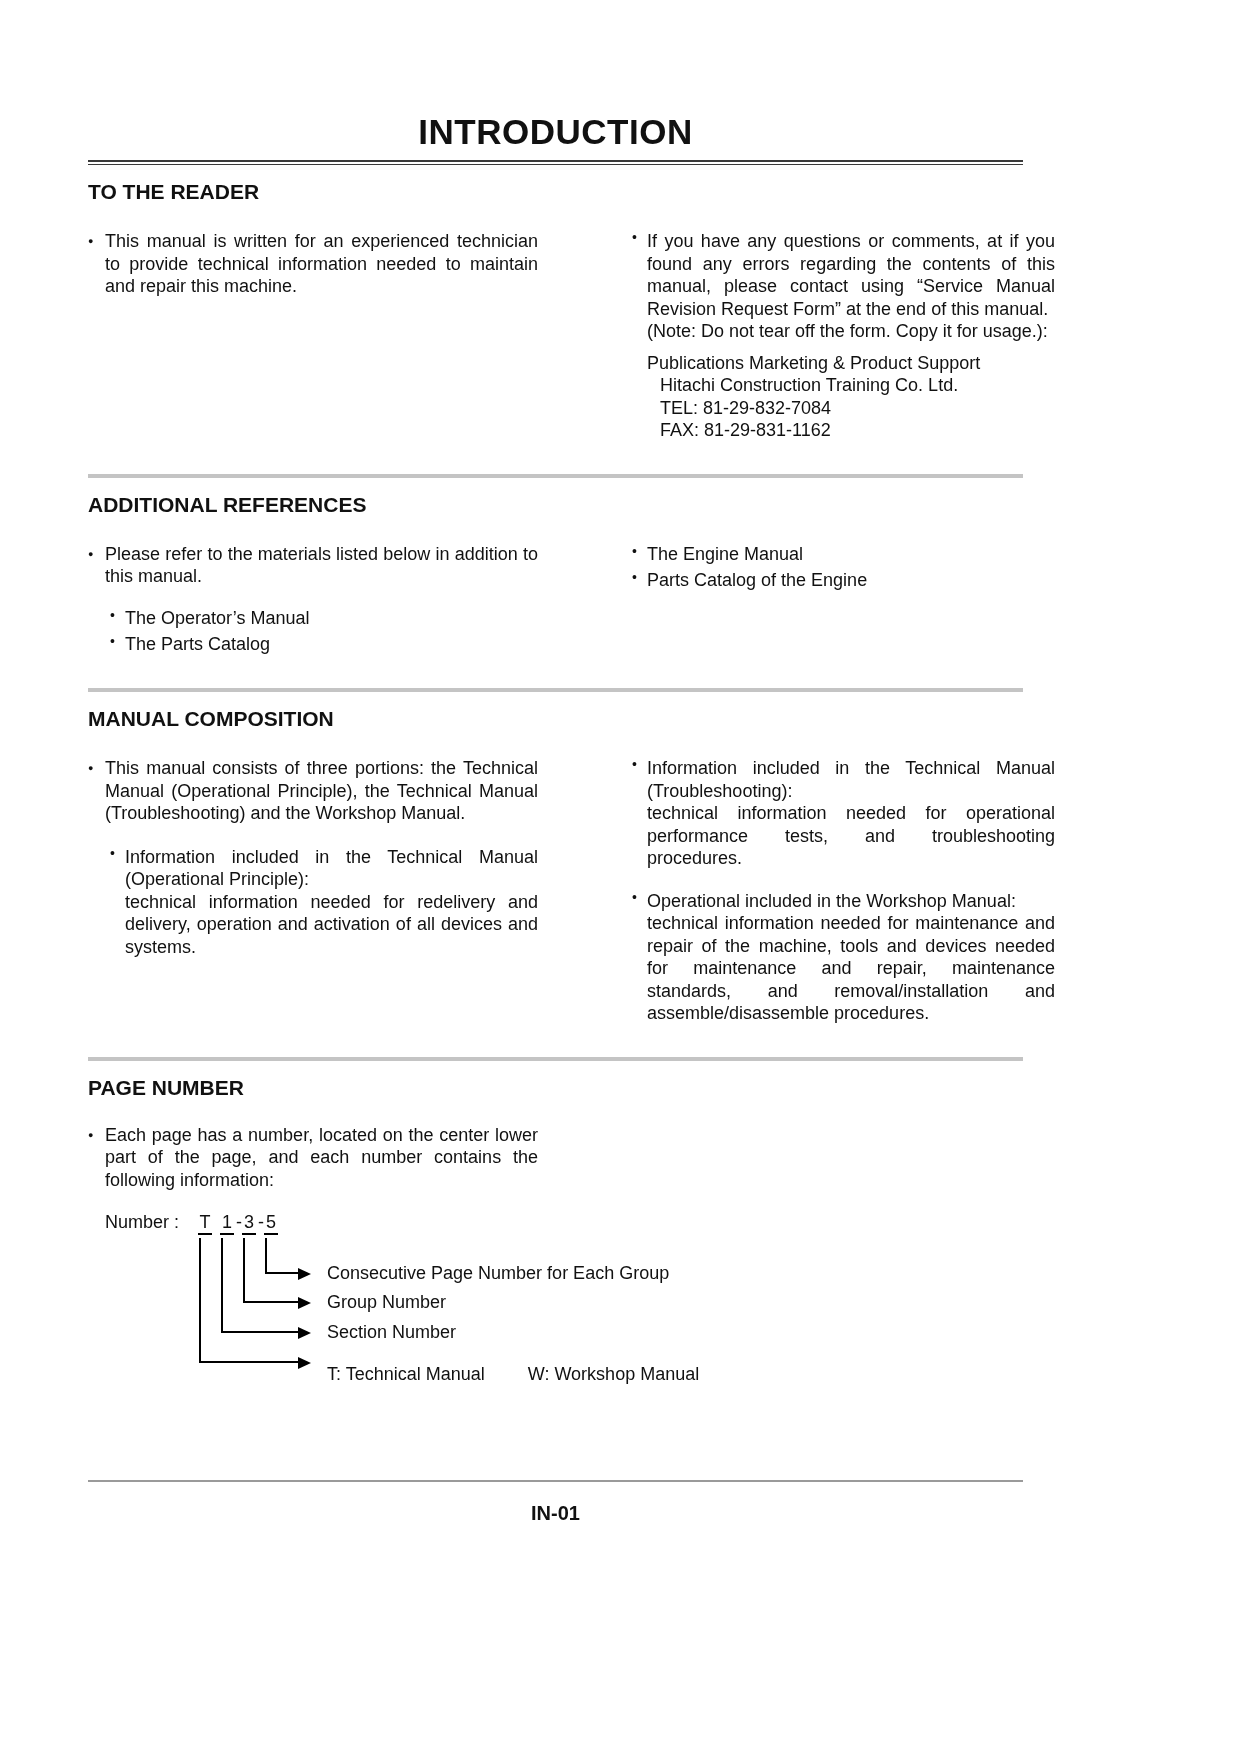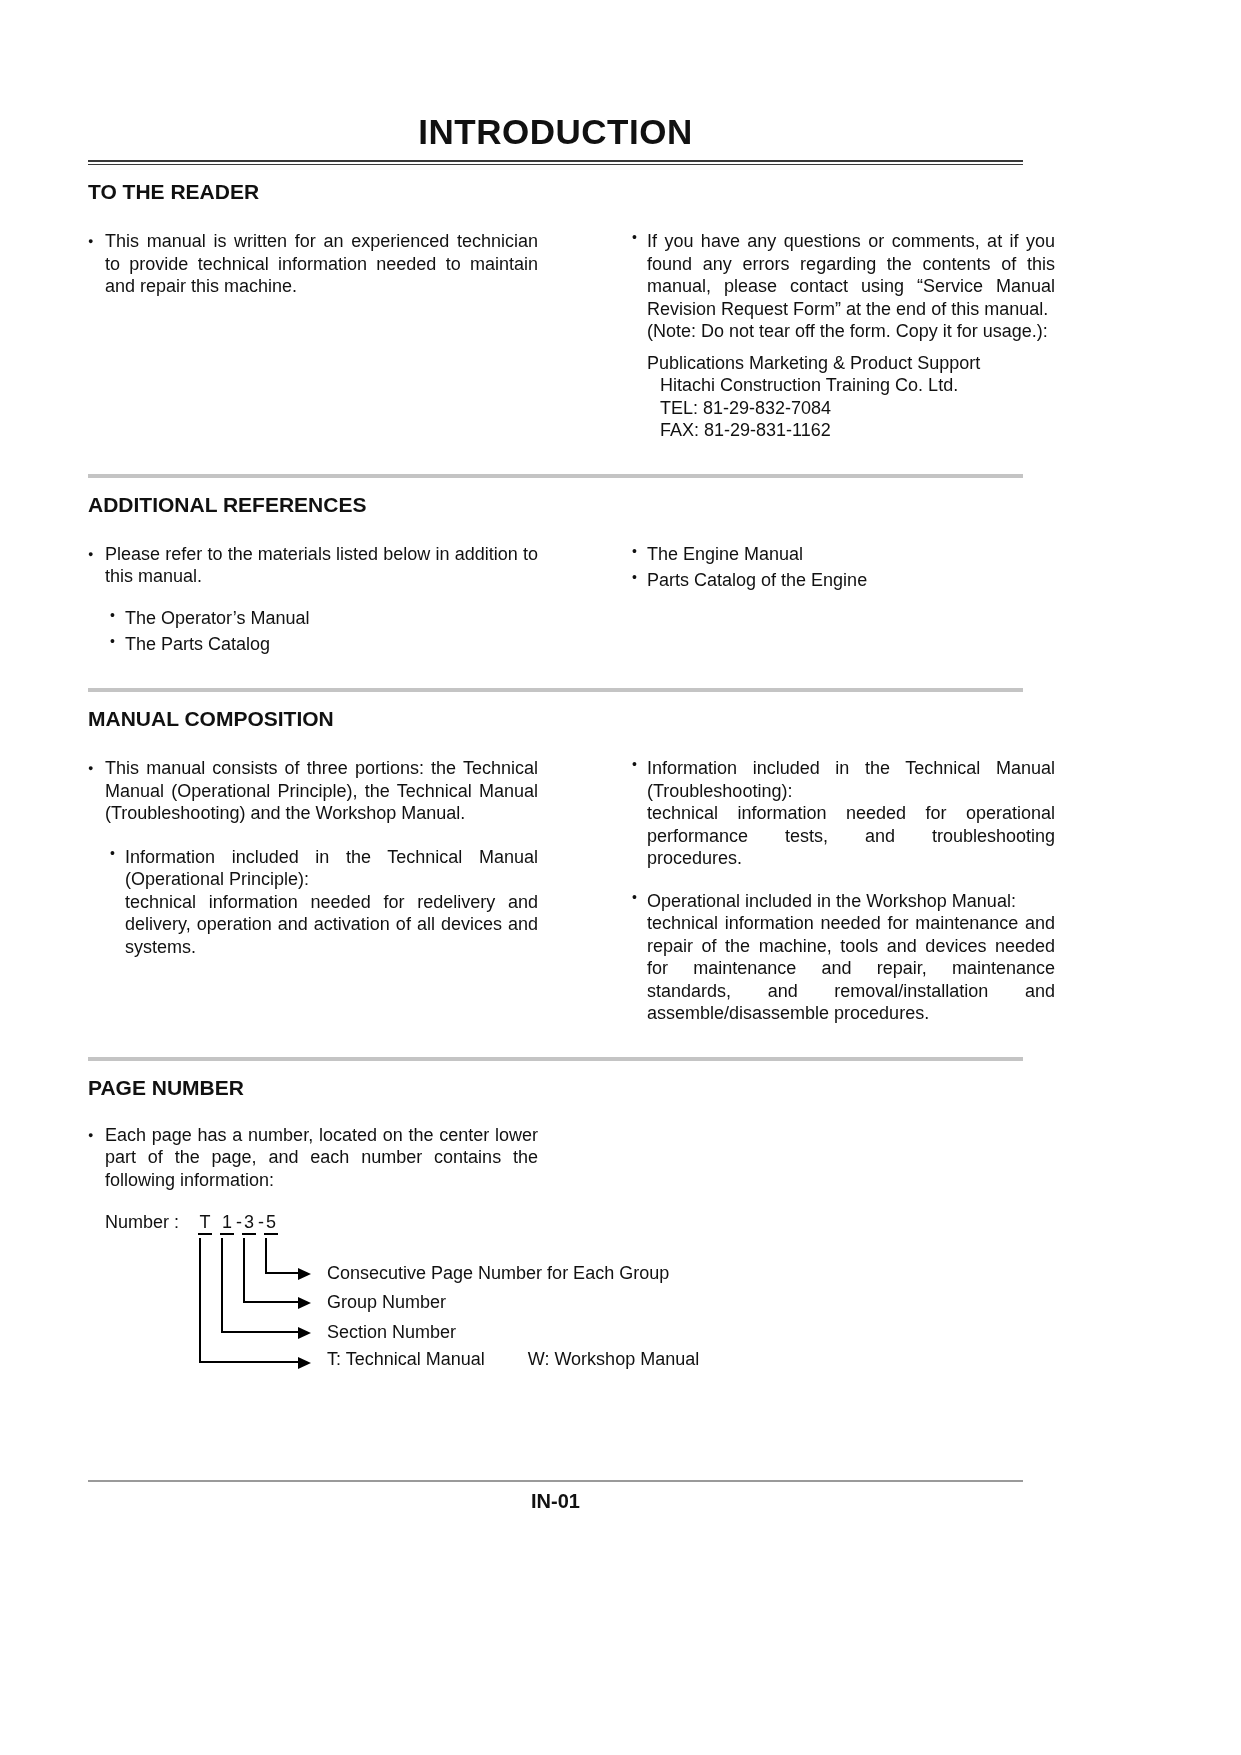--- a/index.html
+++ b/index.html
@@ -103,21 +103,21 @@
   .dlabel .second { margin-left: 38px; }
 
   
   .footer {
     position: absolute;
     left: 88px; top: 1480px;
     width: 935px;
   }
   .footer-rule { height: 2px; background: #9a9a9a; }
   .footer-page {
-    margin-top: 8px;
+    margin-top: 20px;
     text-align: center;
     font-size: 20px;
     font-weight: bold;
   }
 </style>
 </head>
 <body>
 
 <div class="page">
   <div class="content">
@@ -230,21 +230,21 @@
 
       <div class="dlabel" style="top:51px">
         <span>Consecutive Page Number for Each Group</span>
       </div>
       <div class="dlabel" style="top:80px">
         <span>Group Number</span>
       </div>
       <div class="dlabel" style="top:110px">
         <span>Section Number</span>
       </div>
-      <div class="dlabel" style="top:137px">
+      <div class="dlabel" style="top:152px">
         <span>T: Technical Manual</span>
         <span class="second">W: Workshop Manual</span>
       </div>
     </div>
 
   </div>
 
   <div class="footer">
     <div class="footer-rule"></div>
     <div class="footer-page">IN-01</div>

